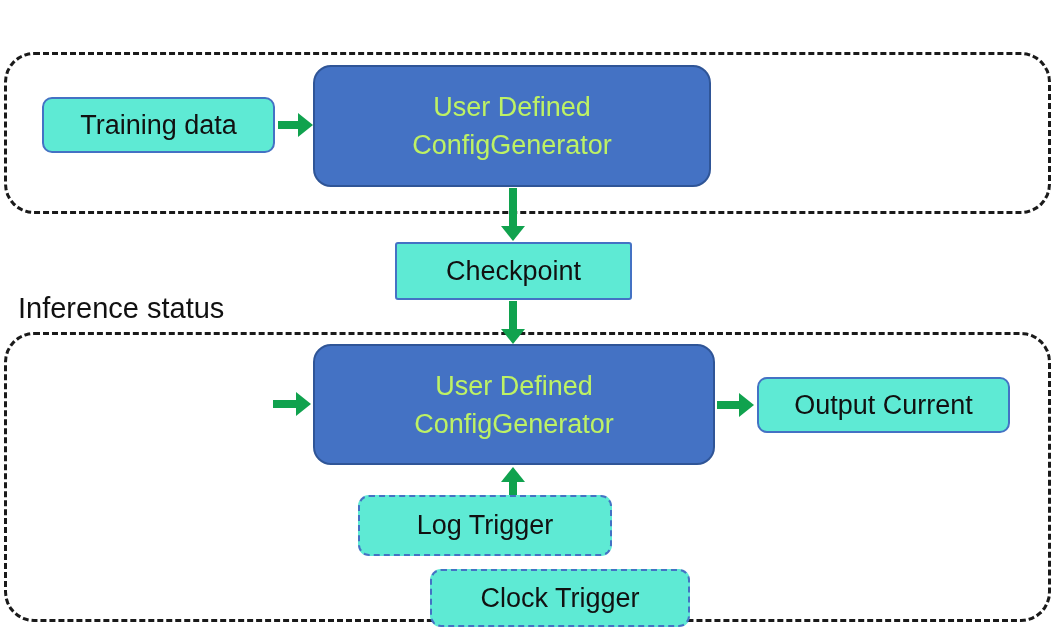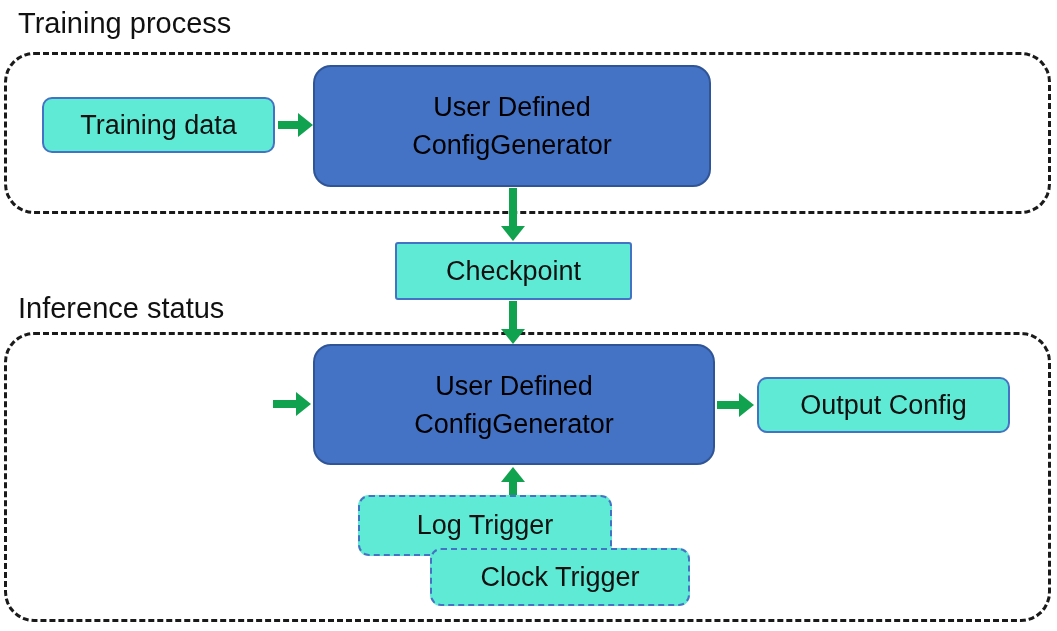--- a/index.html
+++ b/index.html
@@ -41,40 +41,39 @@
     background:#5eead4;
   }
   .io-box{
     border:2px solid var(--outline-blue);
     border-radius:10px;
   }
   .gen-box{
     background:var(--blue-fill);
     border:2px solid var(--blue-border);
     border-radius:18px;
-    color:#000000;
+    color:#bef264;
     flex-direction:column;
     line-height:38px;
   }
   .trigger-box{
     border:2px dashed var(--outline-blue);
     border-radius:11px;
   }
   .arrow-layer{
     position:absolute;
     left:0;top:0;width:1057px;height:631px;
     pointer-events:none;
   }
 </style>
 </head>
 <body>
 
 <div class="canvas">
 
-  <div class="section-title" style="left:18px;top:7px;">Training process</div>
 
   <div class="section-title" style="left:18px;top:292px;">Inference status</div>
 
   <div class="dashed-container" style="left:4px;top:52px;width:1047px;height:162px;"></div>
 
   <div class="dashed-container" style="left:4px;top:332px;width:1047px;height:290px;"></div>
 
   <div class="node io-box" style="left:42px;top:97px;width:233px;height:56px;">Training data</div>
 
   <div class="node gen-box" style="left:313px;top:65px;width:398px;height:122px;">
@@ -83,25 +82,25 @@
   </div>
 
   <div class="node io-box" style="left:395px;top:242px;width:237px;height:58px;border-radius:3px;">Checkpoint</div>
 
 
   <div class="node gen-box" style="left:313px;top:344px;width:402px;height:121px;">
     <span>User Defined</span>
     <span>ConfigGenerator</span>
   </div>
 
-  <div class="node io-box" style="left:757px;top:377px;width:253px;height:56px;">Output Config</div>
+  <div class="node io-box" style="left:757px;top:377px;width:253px;height:56px;">Output Current</div>
 
   <div class="node trigger-box" style="left:358px;top:495px;width:254px;height:61px;z-index:1;">Log Trigger</div>
 
-  <div class="node trigger-box" style="left:430px;top:548px;width:260px;height:58px;z-index:2;">Clock Trigger</div>
+  <div class="node trigger-box" style="left:430px;top:569px;width:260px;height:58px;z-index:2;">Clock Trigger</div>
 
   <svg class="arrow-layer" viewBox="0 0 1057 631">
     <g fill="#10A24E" stroke="#10A24E">
 
       <g>
         <line x1="278" y1="125" x2="299" y2="125" stroke-width="8"></line>
         <polygon points="298,113 298,137 313,125" stroke="none"></polygon>
       </g>
 
       <g>

